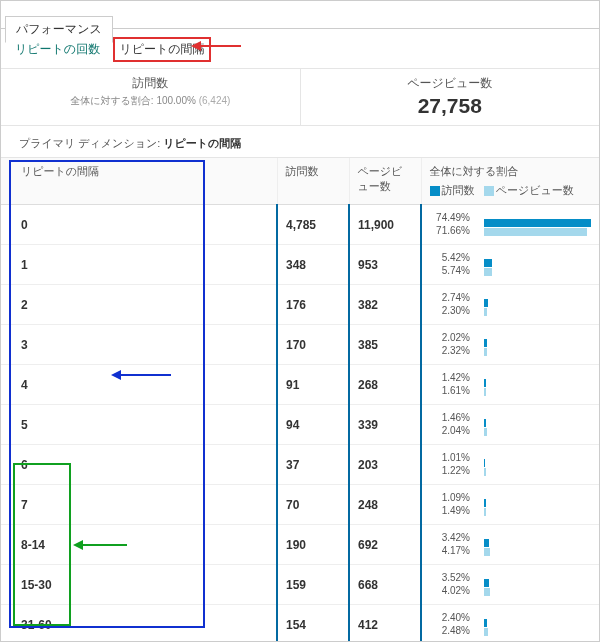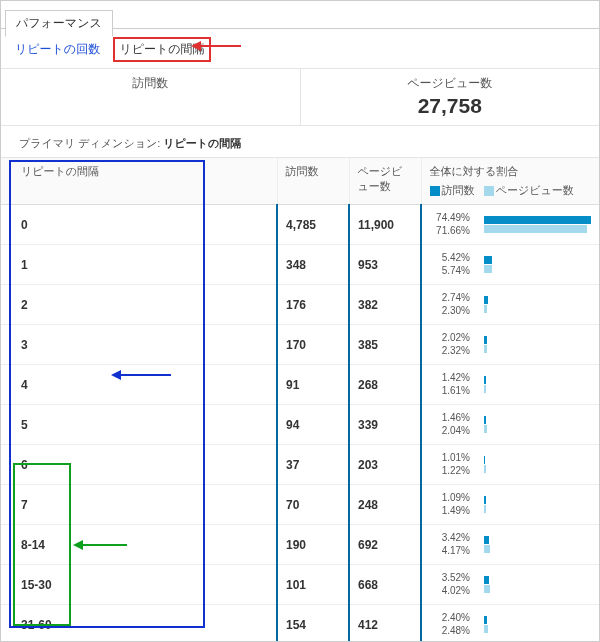--- a/index.html
+++ b/index.html
@@ -15,38 +15,38 @@
     overflow: hidden;
   }
   .tab-row {
     padding: 6px 0 0 4px;
     border-bottom: 1px solid #ccc;
     height: 28px;
   }
   .tab {
     display: inline-block;
     position: relative;
-    top: 3px;
+    top: 9px;
     padding: 4px 10px;
     border: 1px solid #ccc;
     border-bottom: 1px solid #fff;
     background: #fff;
     font-size: 12px;
     color: #333;
   }
   .subtab-row {
     padding: 8px 10px 6px 10px;
   }
   .subtab {
     display: inline-block;
     margin-right: 6px;
     font-size: 12px;
     padding: 2px 4px;
   }
-  .subtab-link { color: #1d4ed8; cursor: pointer; }
+  .subtab-link { color: #0f766e; cursor: pointer; }
   .subtab-active { color: #333; }
   .red-box { border: 2px solid #e03030; }
   .red-arrow {
     position: absolute;
     top: 40px;
     left: 190px;
     display: flex;
     align-items: center;
   }
   .arrow-line-red { width: 40px; height: 2px; background: #e03030; }
@@ -104,21 +104,21 @@
     border-bottom: 1px solid #eee;
     border-left: 2px solid #0369a1;
     vertical-align: middle;
   }
   table.data td:first-child, table.data th:first-child { border-left: none; padding-left: 20px; }
   table.data td.col-b, table.data td.col-c { font-weight: bold; }
   .legend { margin-top: 4px; font-size: 11px; }
   .legend-swatch { display: inline-block; width: 10px; height: 10px; margin-right: 2px; vertical-align: middle; }
   .sw-visits { background: #058dc7; }
   .sw-pv { background: #a4d8ec; }
-  .bar-cell { display: flex; align-items: center; gap: 14px; }
+  .bar-cell { display: flex; align-items: flex-end; gap: 14px; }
   .bar-labels { width: 40px; font-size: 10px; color: #555; text-align: right; line-height: 1.25; }
   .bars { flex: 1; }
   .bar { height: 8px; margin: 1px 0; }
   .bar.visits { background: #058dc7; }
   .bar.pv { background: #a4d8ec; }
   
   .blue-box {
     position: absolute;
     border: 2px solid #1030d0;
     pointer-events: none;
@@ -163,20 +163,25 @@
   <span class="subtab subtab-active red-box">リピートの間隔</span>
 </div>
 <div class="red-arrow">
   <div class="arrow-head-red"></div>
     <div class="arrow-line-red"></div>
 </div>
 
 <div class="summary">
   <div class="summary-col">
     <div class="sum-label">訪問数</div>
+    <div class="sum-sub">
+      <span>全体に対する割合:</span>
+      <span class="pct">100.00%</span>
+      <span class="ct">(6,424)</span>
+    </div>
   </div>
   <div class="summary-col">
     <div class="sum-label">ページビュー数</div>
     <div class="sum-val">27,758</div>
   </div>
 </div>
 
 <div class="primary-dim">
   <span>プライマリ ディメンション:</span>
   <span class="val">リピートの間隔</span>
@@ -348,21 +353,21 @@
               </div>
               <div class="bars">
                 <div class="bar visits" style="width:4.6%"></div>
                 <div class="bar pv" style="width:5.6%"></div>
               </div>
             </div>
           </td>
         </tr>
         <tr>
           <td><b>15-30</b></td>
-          <td class="col-b">101</td>
+          <td class="col-b">159</td>
           <td class="col-c">668</td>
           <td class="col-d">
             <div class="bar-cell">
               <div class="bar-labels">
                 <div>3.52%</div>
                 <div>4.02%</div>
               </div>
               <div class="bars">
                 <div class="bar visits" style="width:4.7%"></div>
                 <div class="bar pv" style="width:5.4%"></div>

